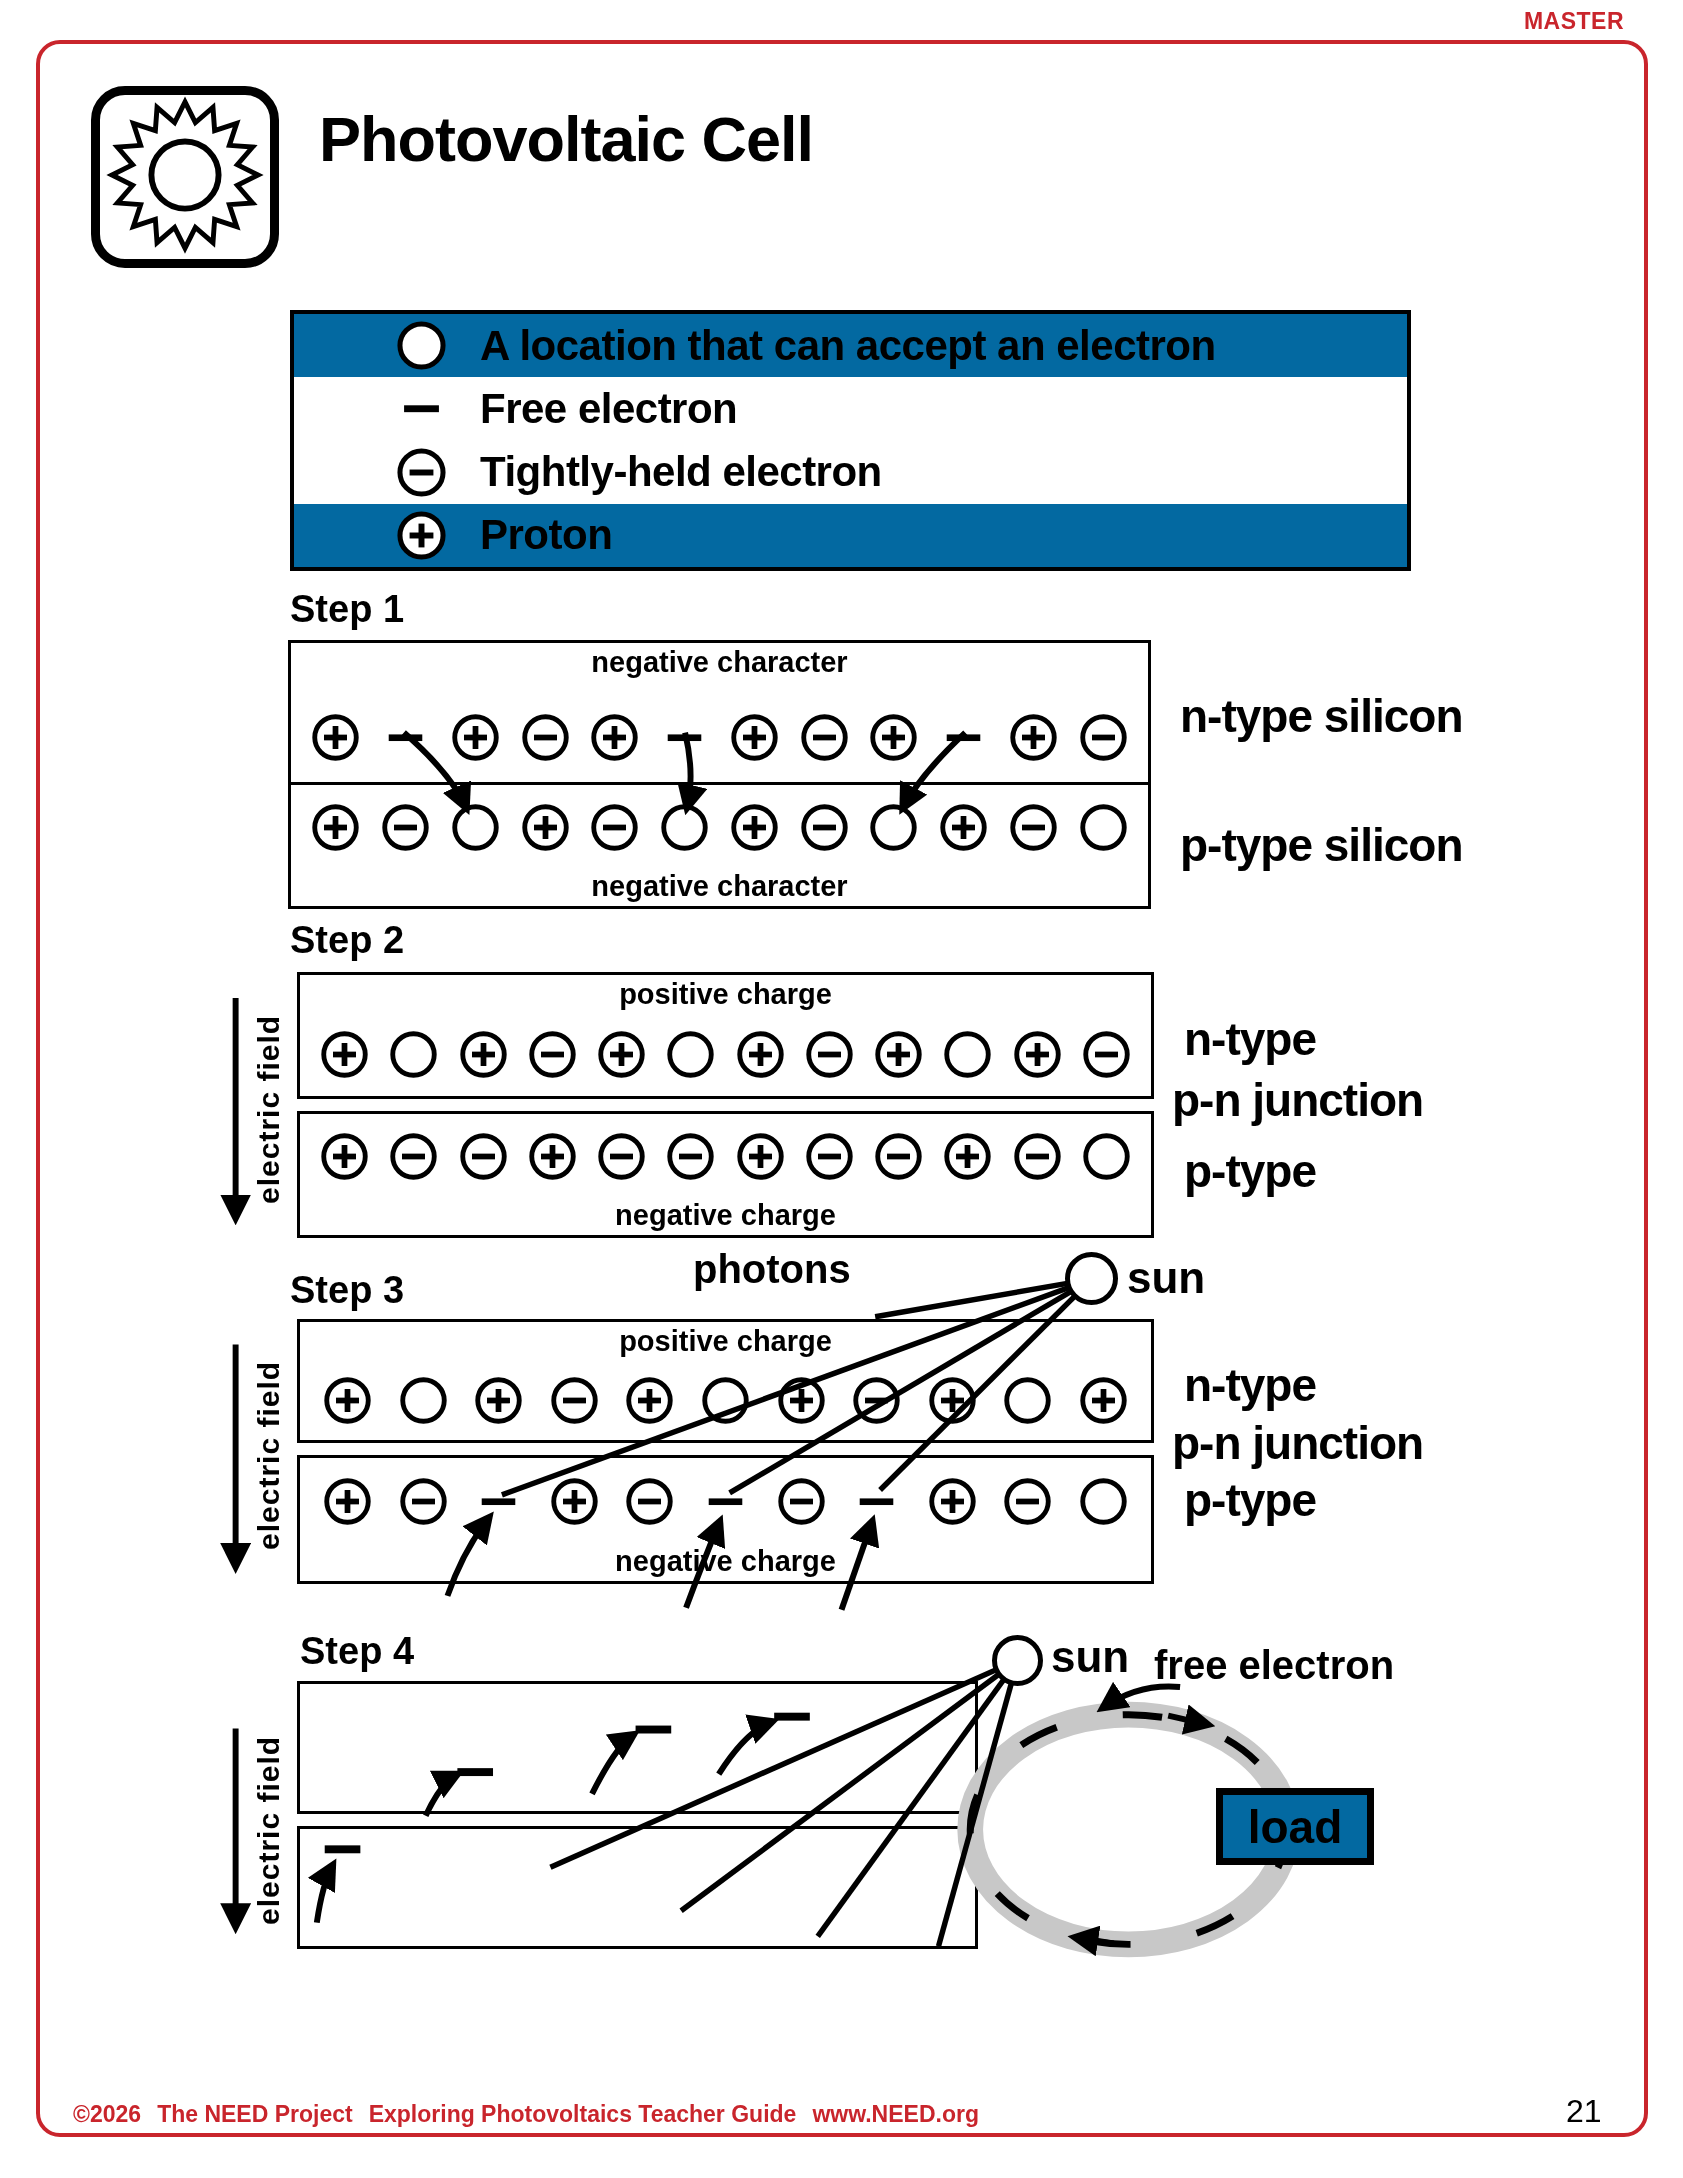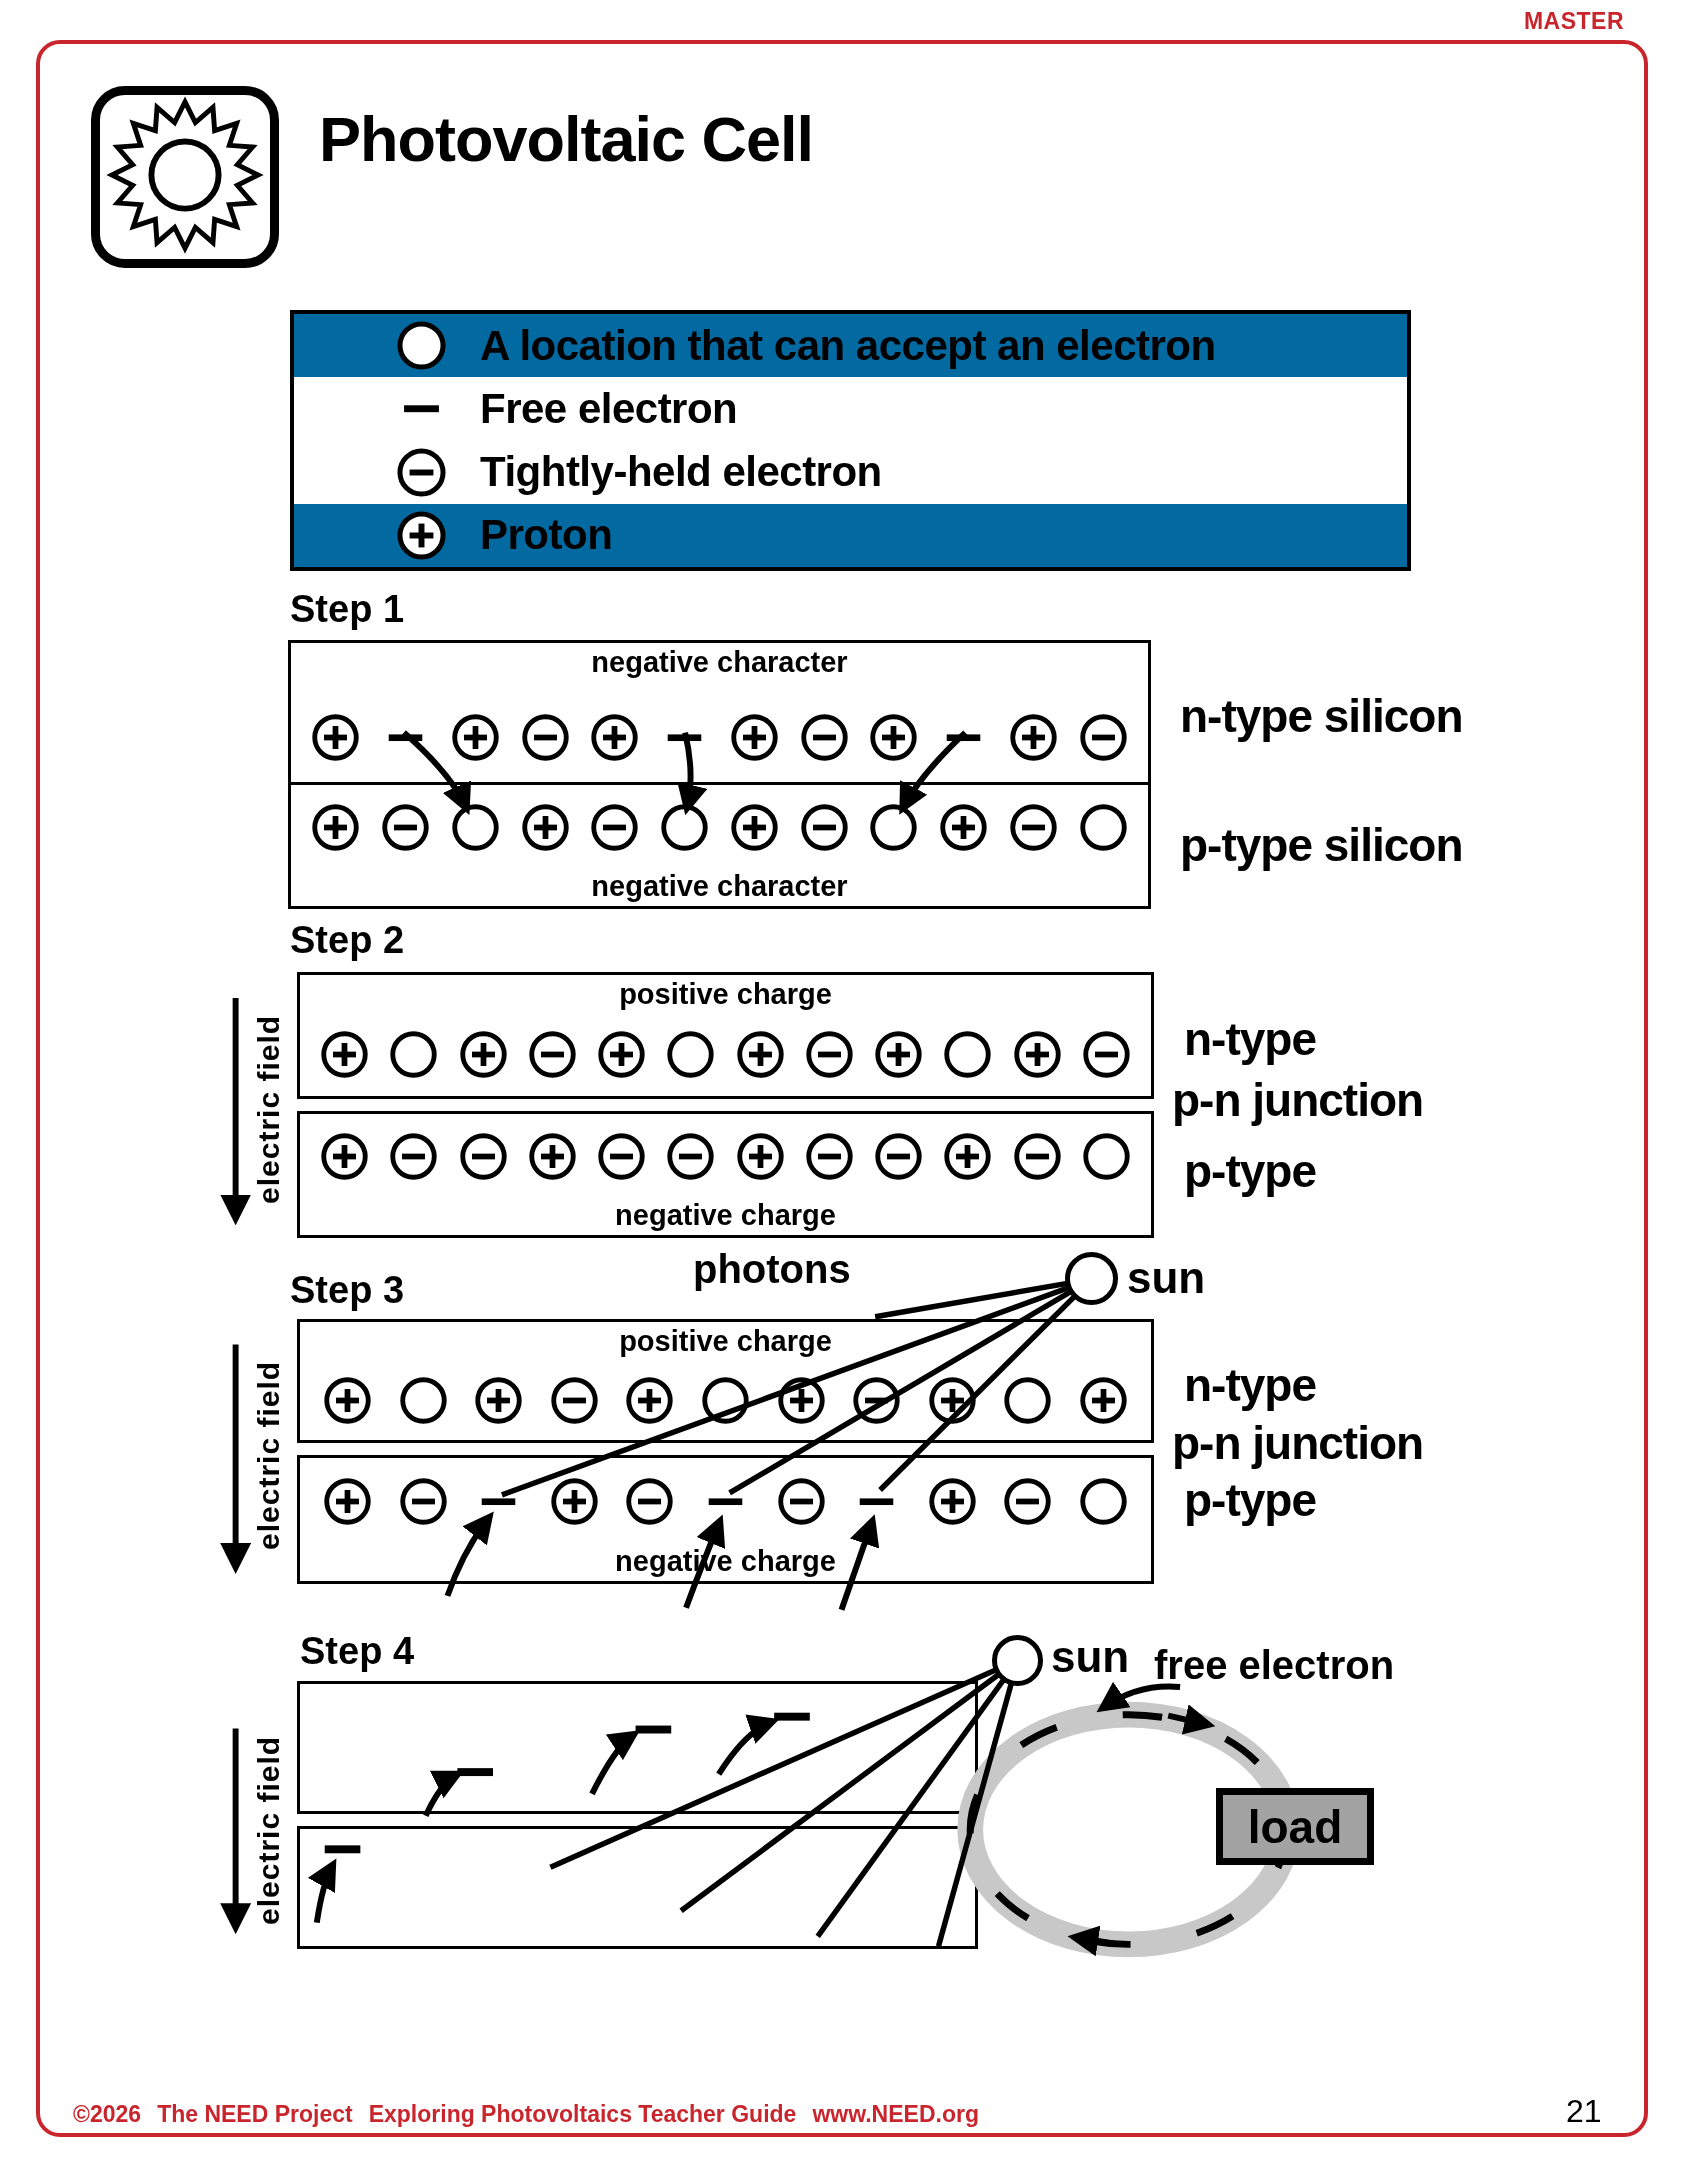--- a/index.html
+++ b/index.html
@@ -40,21 +40,21 @@
   .legend-sym .sym { width:55px; height:55px; }
 
   .ef-label { position:absolute; font-weight:bold; font-size:30px; writing-mode:vertical-rl;
               transform:rotate(180deg); display:flex; align-items:center; justify-content:center; letter-spacing:1px; }
 
   .overlay { position:absolute; left:0; top:0; width:1683px; height:2178px; }
 
   .sun-circle { position:absolute; border:5px solid #000; border-radius:50%; background:#fff; }
 
   .load-box { position:absolute; left:1216px; top:1788px; width:158px; height:77px;
-              border:7px solid #000; background:#a3a3a3; display:flex; align-items:center; justify-content:center;
+              border:7px solid #000; background:#0369a1; display:flex; align-items:center; justify-content:center;
               font-weight:bold; font-size:46px; }
 
   .footer { position:absolute; left:73px; top:2101px; display:flex; gap:16px; font-weight:bold;
             font-size:23px; color:var(--accent,#c9252c); }
   .page-number { position:absolute; left:1566px; top:2093px; font-size:32px; }
 </style>
 </head>
 <body>
 
 <div class="master">MASTER</div>

